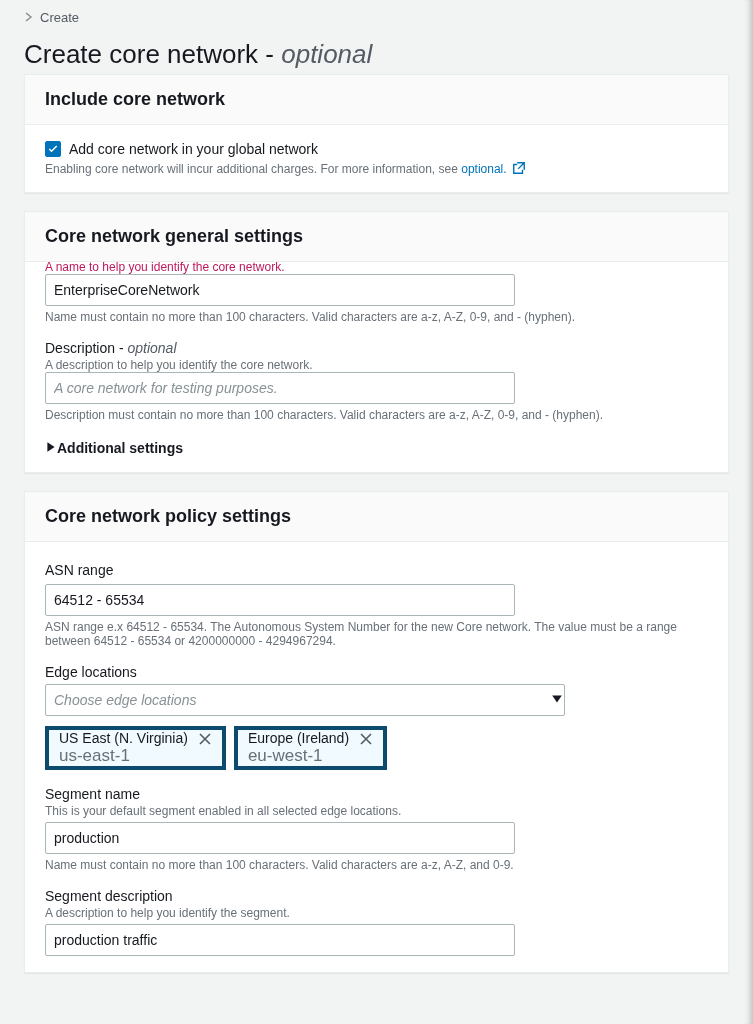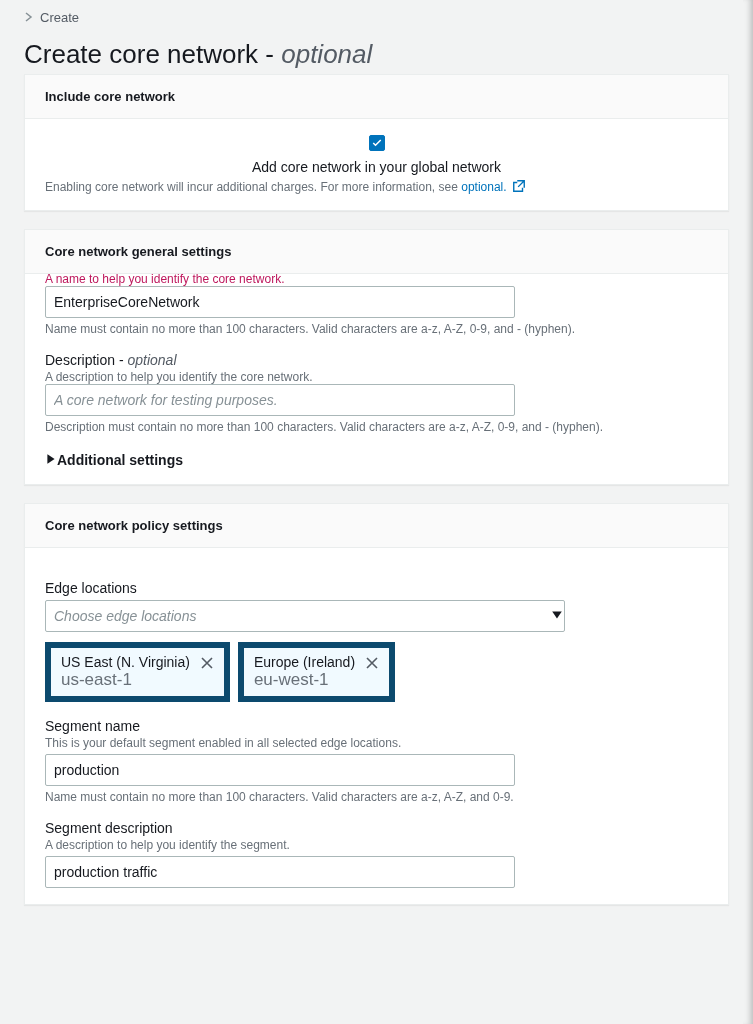--- a/index.html
+++ b/index.html
@@ -6,41 +6,41 @@
 body { font-family: "Amazon Ember", "Helvetica Neue", Arial, sans-serif; background: #f2f3f3; color: #16191f; font-size: 14px; width: 753px; }
 .page { padding: 10px 24px 20px 24px; }
 .breadcrumb { display: flex; align-items: center; gap: 6px; font-size: 13px; color: #545b64; margin-bottom: 14px; }
 .breadcrumb svg { width: 10px; height: 10px; }
 h1 { font-size: 26px; font-weight: 400; margin-bottom: 4px; }
 h1 .optional { font-style: italic; color: #545b64; font-weight: 400; }
 .subtitle { font-size: 14px; color: #545b64; margin-bottom: 18px; }
 .link { color: #0073bb; text-decoration: none; cursor: pointer; }
 .ext-icon { display: inline-block; width: 14px; height: 14px; vertical-align: -2px; margin-left: 2px; }
 .panel { background: #fff; border: 1px solid #eaeded; box-shadow: 0 1px 1px rgba(0,0,0,0.05); margin-bottom: 18px; }
-.panel-header { background: #fafafa; border-bottom: 1px solid #eaeded; padding: 14px 20px; font-size: 13px; font-weight: 700; }
+.panel-header { background: #fafafa; border-bottom: 1px solid #eaeded; padding: 14px 20px; font-size: 18px; font-weight: 700; }
 .panel-body { padding: 16px 20px; }
-.checkbox-row { display: flex; align-items: center; gap: 8px; margin-bottom: 4px; flex-direction: column; }
+.checkbox-row { display: flex; align-items: center; gap: 8px; margin-bottom: 4px; }
 .checkbox { width: 16px; height: 16px; background: #0073bb; border: 1px solid #0073bb; border-radius: 2px; display: flex; align-items: center; justify-content: center; cursor: pointer; }
 .checkbox svg { width: 12px; height: 12px; fill: #fff; }
 .helper { font-size: 12px; color: #687078; }
 .helper-top { font-size: 12px; color: #be185d; margin-top: -2px; }
 .clipped-body { padding: 0 20px 16px 20px; }
 input.text { width: 470px; height: 32px; border: 1px solid #aab7b8; border-radius: 2px; padding: 4px 8px; font-size: 14px; color: #16191f; background: #fff; }
 input.text::placeholder { color: #879196; font-style: italic; }
 .field { margin-top: 16px; }
 .field-label { font-size: 14px; color: #16191f; margin-bottom: 2px; }
 .field-label .optional { font-style: italic; color: #545b64; }
 .expander { display: flex; align-items: center; gap: 0; font-weight: 700; cursor: pointer; margin-top: 18px; }
 .expander svg { width: 12px; height: 12px; }
 .dropdown { position: relative; width: 528px; }
 .dropdown input { width: 520px; }
 .dropdown .caret { position: absolute; right: 10px; top: 8px; }
 .dropdown .caret svg { width: 12px; height: 12px; }
 .tags { display: flex; gap: 8px; margin-top: 10px; }
-.tag { border: 6px solid #0c4a6e; background: #f1faff; padding: 6px 10px; display: flex; align-items: flex-start; gap: 10px; }
+.tag { border: 4px solid #0c4a6e; background: #f1faff; padding: 0 10px; display: flex; align-items: flex-start; gap: 10px; }
 .tag-text .tname { font-size: 14px; color: #16191f; }
 .tag-text .tcode { font-size: 17px; color: #687078; }
 .tag-close { cursor: pointer; margin-top: 2px; }
 .tag-close svg { width: 14px; height: 14px; stroke: #545b64; }
 .shadow-right { position: fixed; right: 0; top: 0; width: 10px; height: 100%; box-shadow: inset -6px 0 6px -4px rgba(0,0,0,0.25); pointer-events: none; }
 </style>
 </head>
 <body>
 
 <div class="page">
@@ -104,20 +104,25 @@
         </span>
         <span>Additional settings</span>
       </div>
     </div>
   </div>
 
   <div class="panel">
     <div class="panel-header">Core network policy settings</div>
     <div class="panel-body">
 
+      <div class="field" style="margin-top:4px">
+        <div class="field-label">ASN range</div>
+        <input class="text" type="text" style="margin-top: 4px;" value="64512 - 65534">
+        <div class="helper" style="margin-top:4px">ASN range e.x 64512 - 65534. The Autonomous System Number for the new Core network. The value must be a range between 64512 - 65534 or 4200000000 - 4294967294.</div>
+      </div>
 
       <div class="field">
         <div class="field-label">Edge locations</div>
         <div class="dropdown" style="margin-top:4px">
           <input class="text" type="text" placeholder="Choose edge locations" style="">
           <span class="caret">
             <svg viewBox="0 0 10 10">
                 <path d="M1 2 L5 8 L9 2 Z" fill="#16191f"></path>
               </svg>
           </span>

